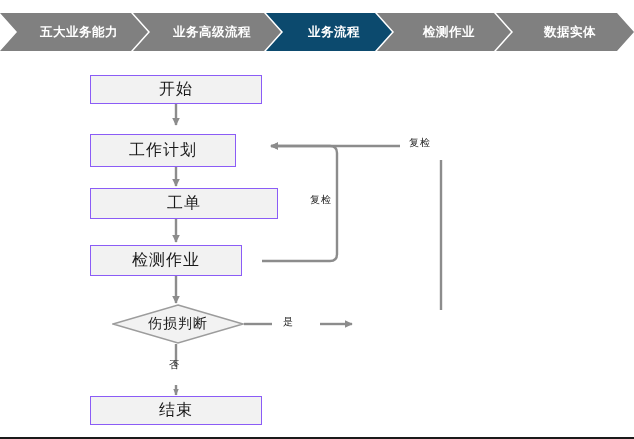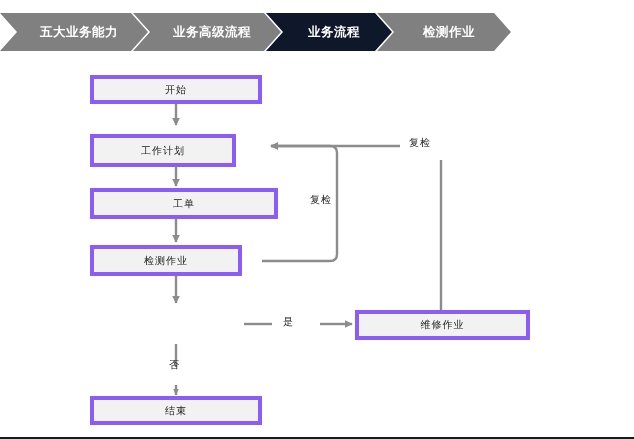--- a/index.html
+++ b/index.html
@@ -36,44 +36,44 @@
     align-items: center;
     justify-content: center;
     color: #ffffff;
     font-size: 12.5px;
     font-weight: bold;
     letter-spacing: 0.5px;
     box-sizing: border-box;
     clip-path: polygon(0 0, calc(100% - 17px) 0, 100% 50%, calc(100% - 17px) 100%, 0 100%, 17px 50%);
   }
   .chev.gray   { background: #808080; }
-  .chev.active { background: #0f172a; }
+  .chev.active { background: #0c4a6e; }
   .chev .lbl {
     display: block;
     padding-left: 10px;
     white-space: nowrap;
   }
 
   
   #flow {
     position: absolute;
     left: 0;
     top: 0;
     width: 634px;
     height: 439px;
   }
   .node {
     position: absolute;
     background: #F2F2F2;
-    border: 4px solid #8b5cf6;
+    border: 1px solid #8b5cf6;
     box-sizing: border-box;
     display: flex;
     align-items: center;
     justify-content: center;
-    font-size: 10px;
+    font-size: 16px;
     color: #1a1a1a;
     letter-spacing: 1px;
   }
   .diamond-wrap {
     position: absolute;
     display: flex;
     align-items: center;
     justify-content: center;
     font-size: 14px;
     color: #1a1a1a;
@@ -113,20 +113,23 @@
       <span class="lbl">五大业务能力</span>
     </div>
     <div class="chev gray" style="left:133px; width:148px;">
       <span class="lbl">业务高级流程</span>
     </div>
     <div class="chev active" style="left:266px; width:126px;">
       <span class="lbl">业务流程</span>
     </div>
     <div class="chev gray" style="left:377px; width:134px;">
       <span class="lbl">检测作业</span>
+    </div>
+    <div class="chev gray" style="left:496px; width:138px;">
+      <span class="lbl">数据实体</span>
     </div>
   </div>
 
   <div id="flow">
 
     <svg class="lines" viewBox="0 0 634 439">
       <defs>
         <marker id="ah" markerWidth="9" markerHeight="9" refX="7.2" refY="4.5" orient="auto" markerUnits="userSpaceOnUse">
           <path d="M0,0.6 L8,4.5 L0,8.4 z" fill="#8C8C8C"></path>
         </marker>
@@ -168,28 +171,31 @@
     </div>
 
     <div class="node" style="left:90px;  top:188px; width:188px; height:31px;">
       <span>工单</span>
     </div>
 
     <div class="node" style="left:90px;  top:245px; width:152px; height:31px;">
       <span>检测作业</span>
     </div>
 
-    <div class="node" style="left:355px; top:310px; width:175px; height:30px;">
-      <span>维修作业</span>
-    </div>
 
     <div class="node" style="left:90px;  top:396px; width:172px; height:29px;">
       <span>结束</span>
     </div>
 
+    <div class="diamond-wrap" style="left:112px; top:304px; width:132px; height:40px;">
+      <svg class="dshape" viewBox="0 0 132 40" preserveAspectRatio="none">
+        <polygon points="66,1 131,20 66,39 1,20" fill="#F2F2F2" stroke="#9C9C9C" stroke-width="1.4"></polygon>
+      </svg>
+      <span class="dtext">伤损判断</span>
+    </div>
 
     <div class="edge-label" style="left:310px; top:193px;">复检</div>
 
     <div class="edge-label" style="left:409px; top:136px;">复检</div>
 
     <div class="edge-label" style="left:283px; top:315px;">是</div>
 
     <div class="edge-label" style="left:169px; top:358px;">否</div>
 
   </div>

